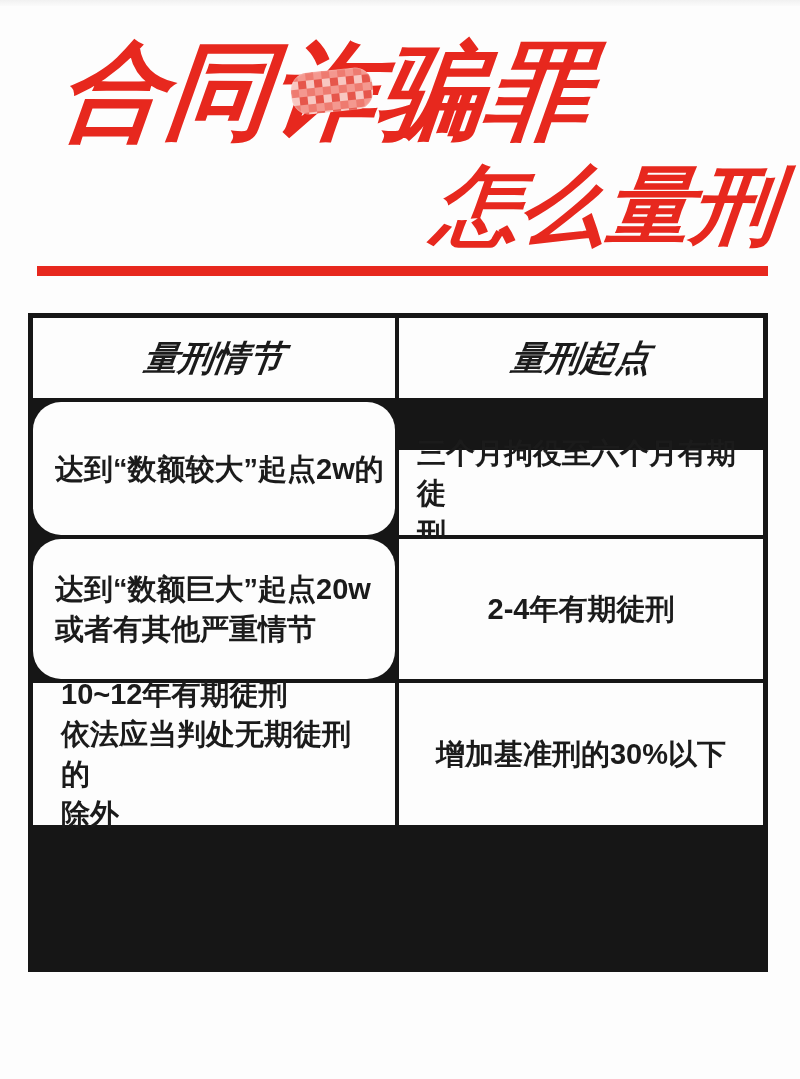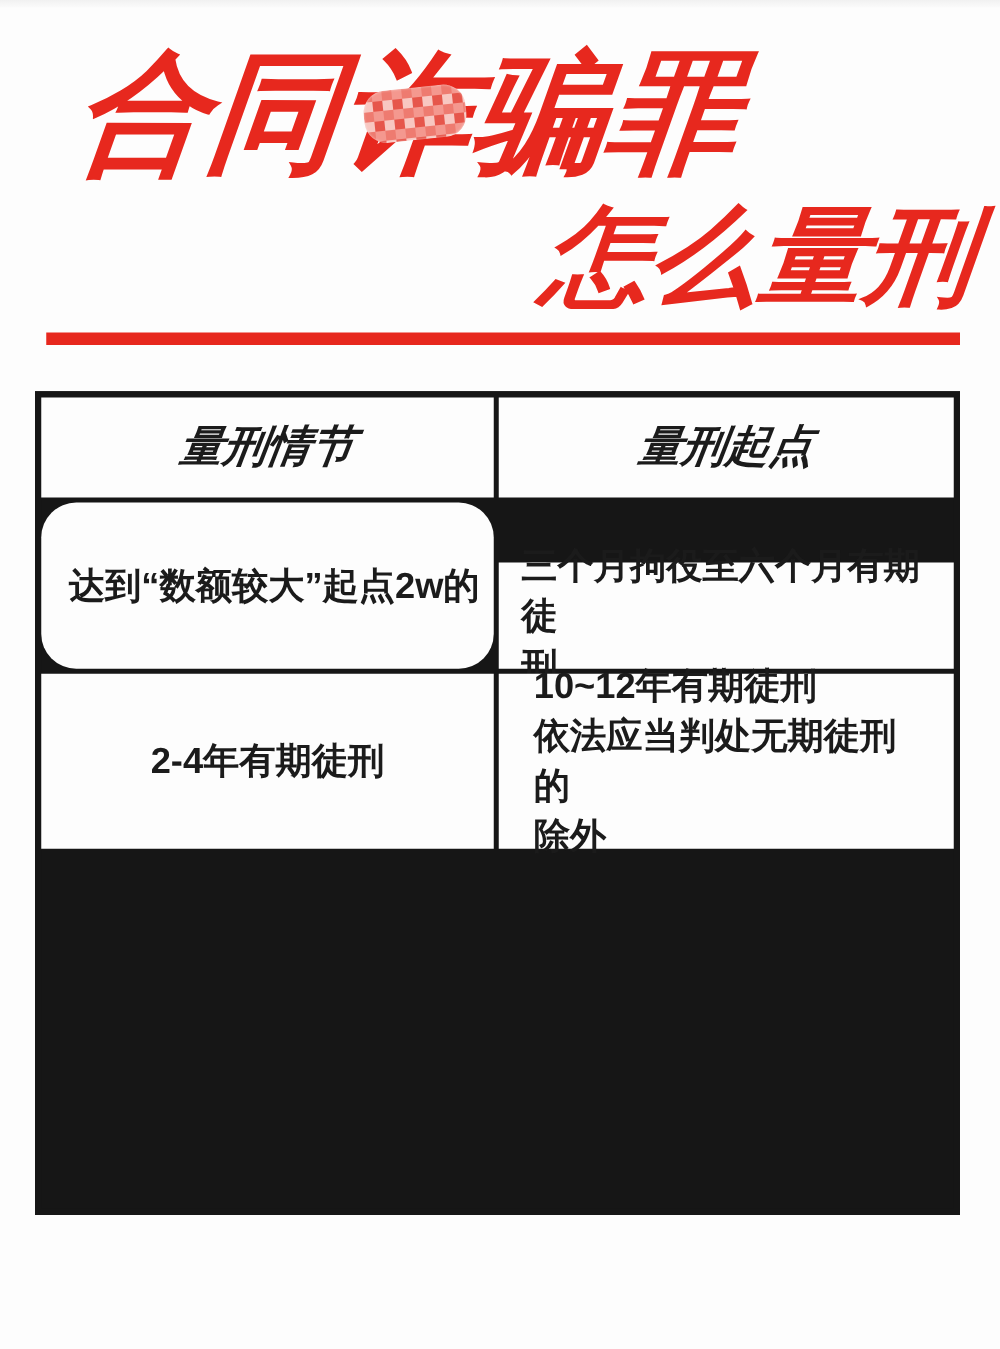--- a/index.html
+++ b/index.html
@@ -85,19 +85,22 @@
     <span class="head-text">量刑情节</span>
   </div>
   <div class="cell head">
     <span class="head-text">量刑起点</span>
   </div>
 
   <div class="cell left-col">达到“数额较大”起点2w的</div>
   <div class="cell pad-a">三个月拘役至六个月有期徒
 刑</div>
 
+  <div class="cell left-col">达到“数额巨大”起点20w
+或者有其他严重情节</div>
   <div class="cell center">2-4年有期徒刑</div>
 
   <div class="cell pad-b">10~12年有期徒刑
 依法应当判处无期徒刑的
 除外</div>
 
+  <div class="cell center">增加基准刑的30%以下</div>
 </div>
 
 </body></html>

